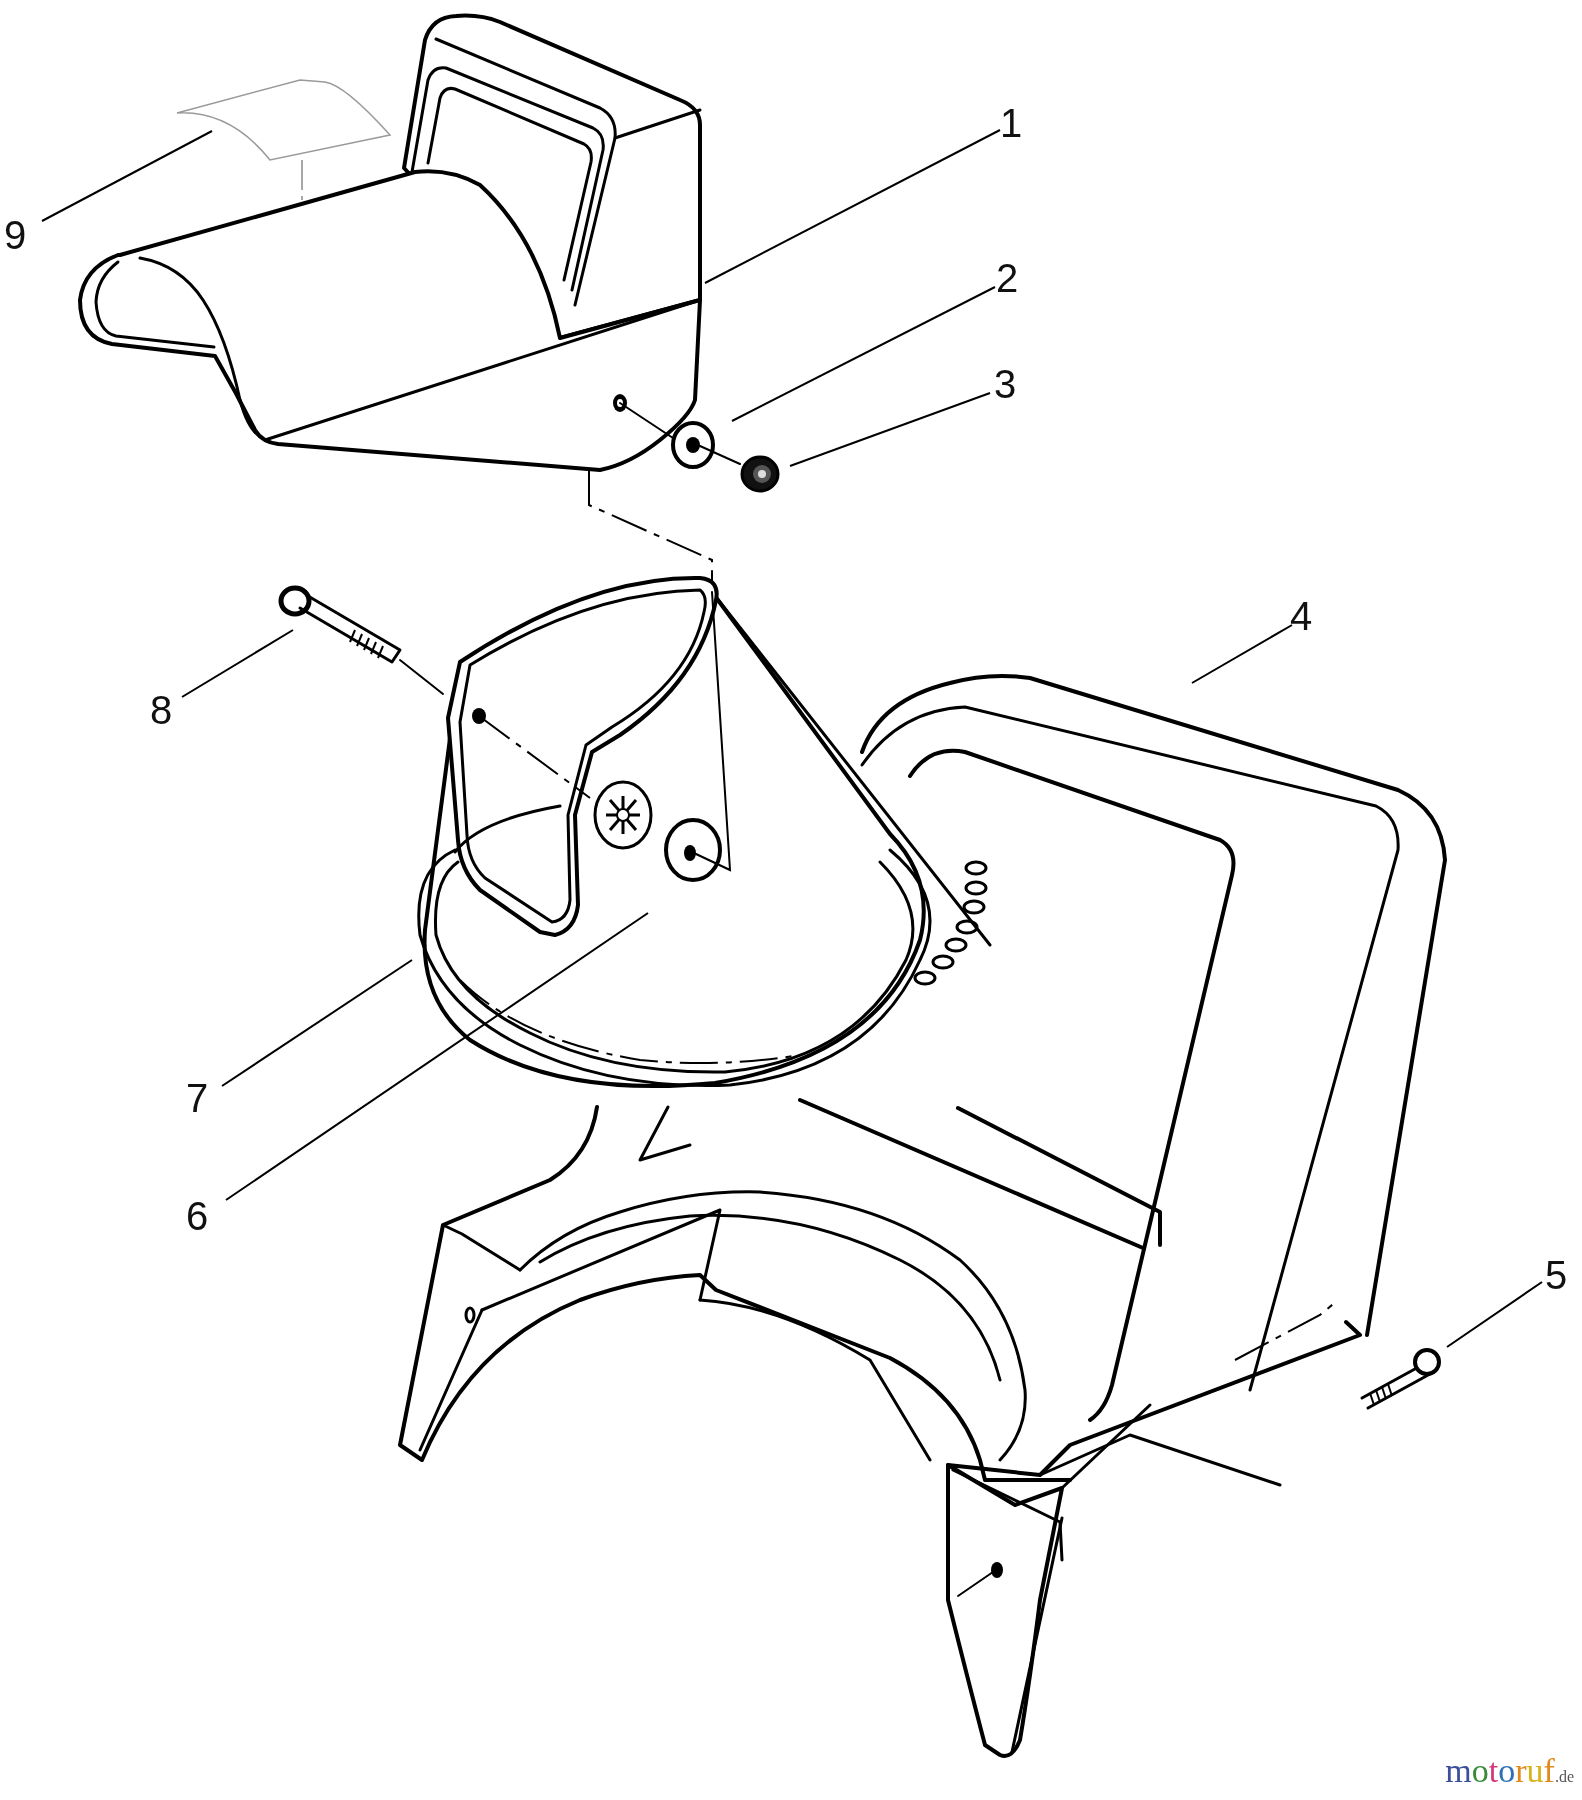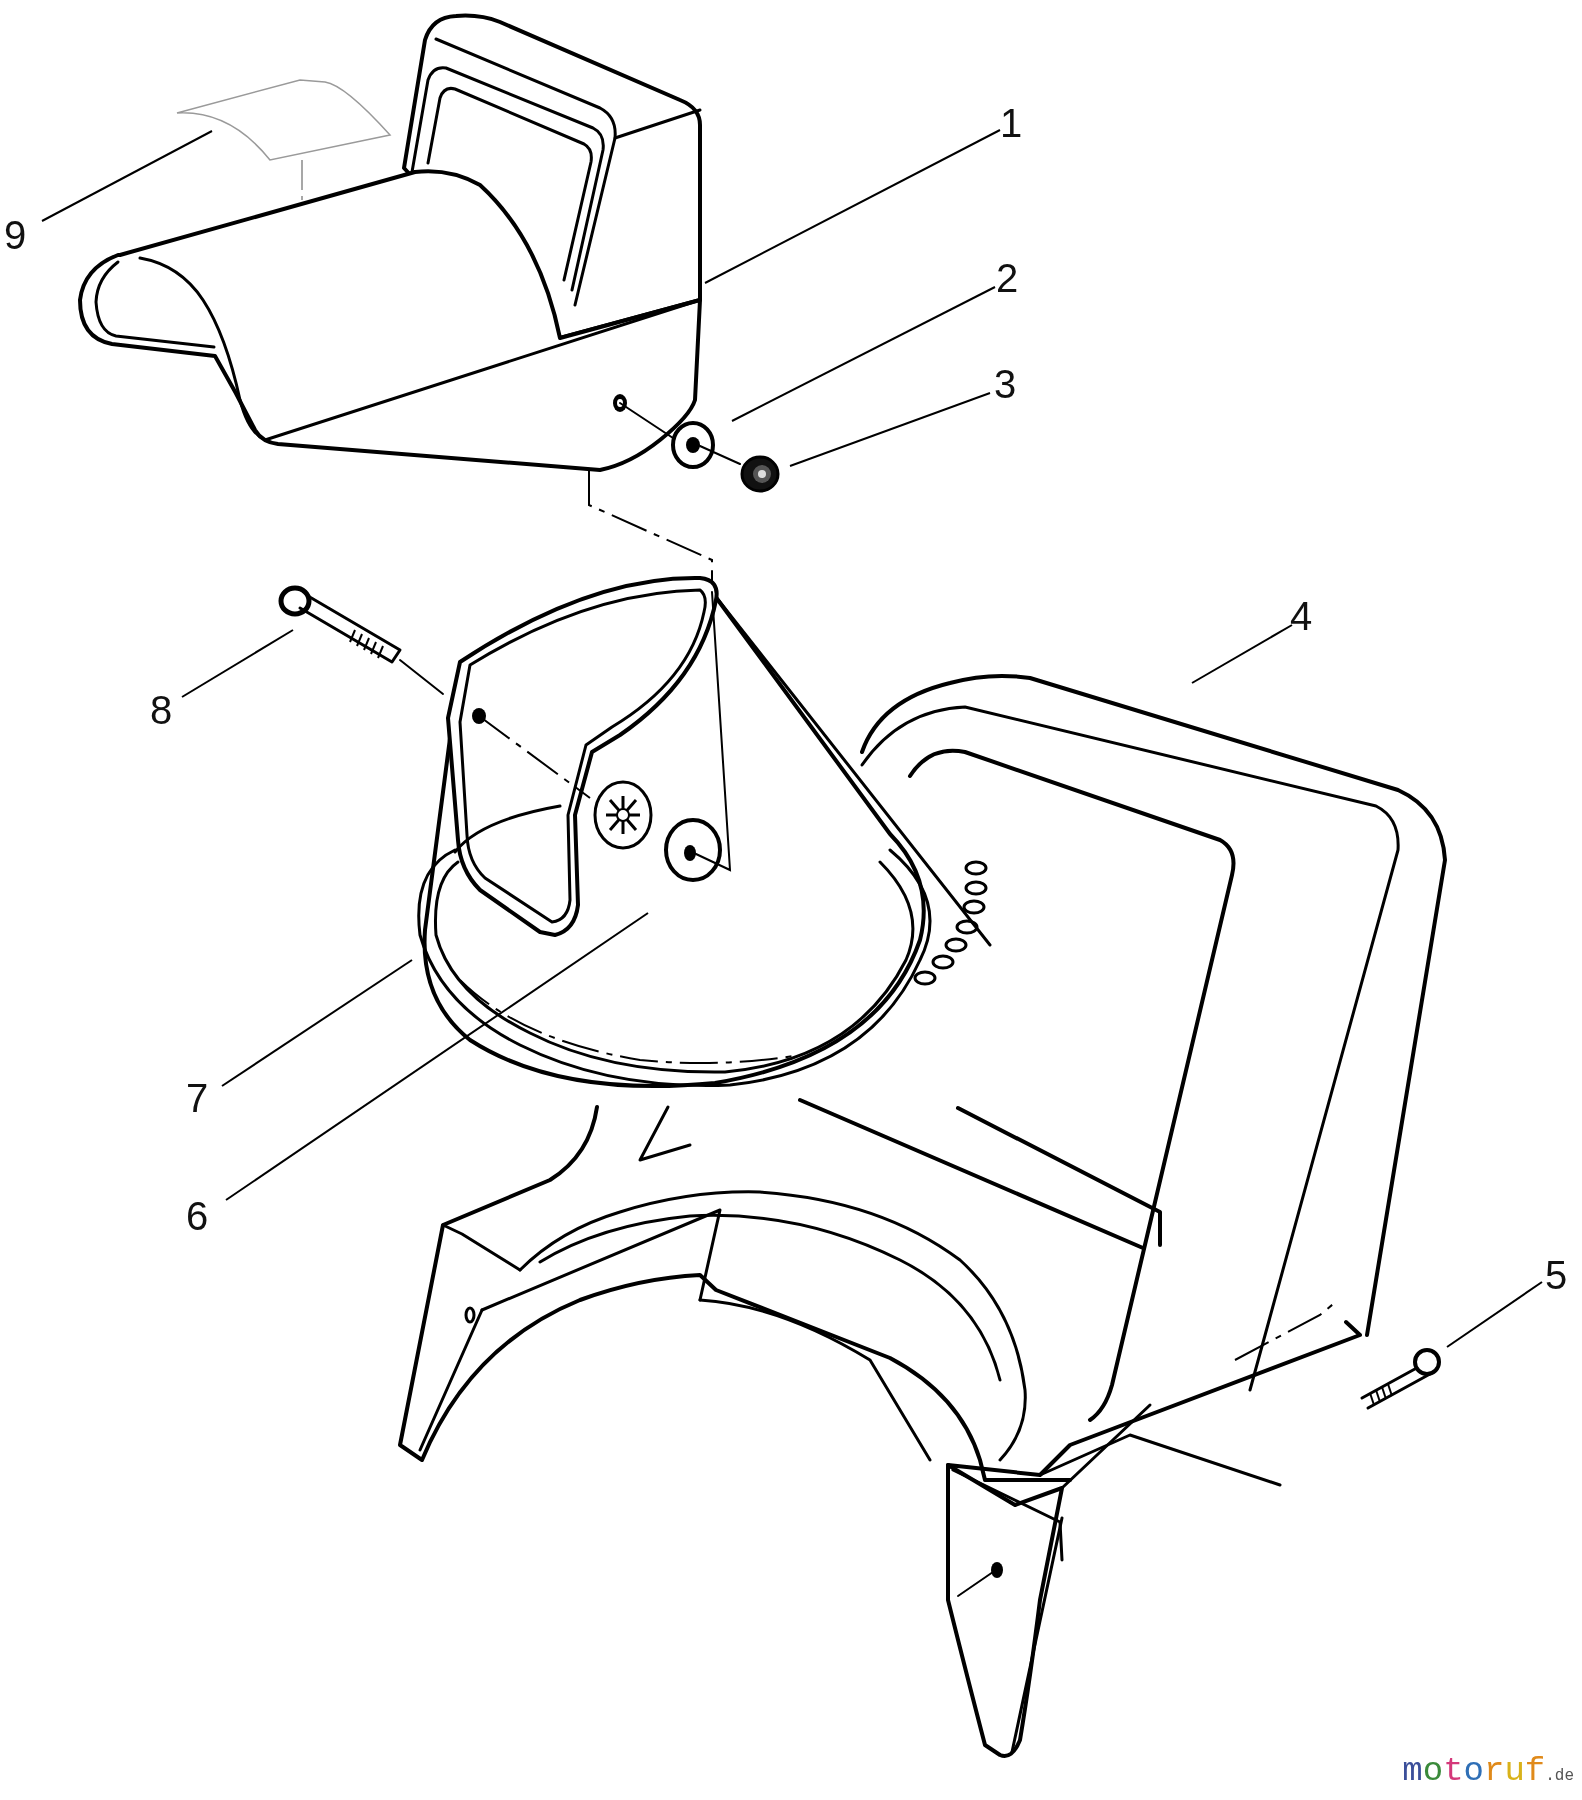--- a/index.html
+++ b/index.html
@@ -10,21 +10,21 @@
   .ln3 { fill: none; stroke: #000; stroke-width: 3; stroke-linejoin: round; stroke-linecap: round; }
   .thin { fill: none; stroke: #000; stroke-width: 2; stroke-linecap: round; }
   .leader { fill: none; stroke: #000; stroke-width: 2; }
   .dash { fill: none; stroke: #000; stroke-width: 2; stroke-dasharray: 38 8 6 8; }
   .decal { fill: none; stroke: #9a9a9a; stroke-width: 1.5; }
   .decal-dash { fill: none; stroke: #8a8a8a; stroke-width: 1.5; stroke-dasharray: 30 6 4 6; }
   .part-fill { fill: #fff; }
   .hole { fill: #000; }
   .callout { position: absolute; font-family: "Liberation Sans", sans-serif;
              font-size: 40px; color: #111; line-height: 1; }
-  .watermark { position: absolute; right: 8px; bottom: 10px; font-family: Liberation Mono, monospace;
+  .watermark { position: absolute; right: 8px; bottom: 10px; font-family: Liberation Serif, serif;
                font-size: 34px; letter-spacing: 0px; }
   .watermark .suf { font-size: 16px; color: #555; }
 </style>
 </head>
 <body>
 
 <div id="diagram">
 <svg width="1582" height="1800" viewBox="0 0 1582 1800" xmlns="http://www.w3.org/2000/svg">
 
   <g>

